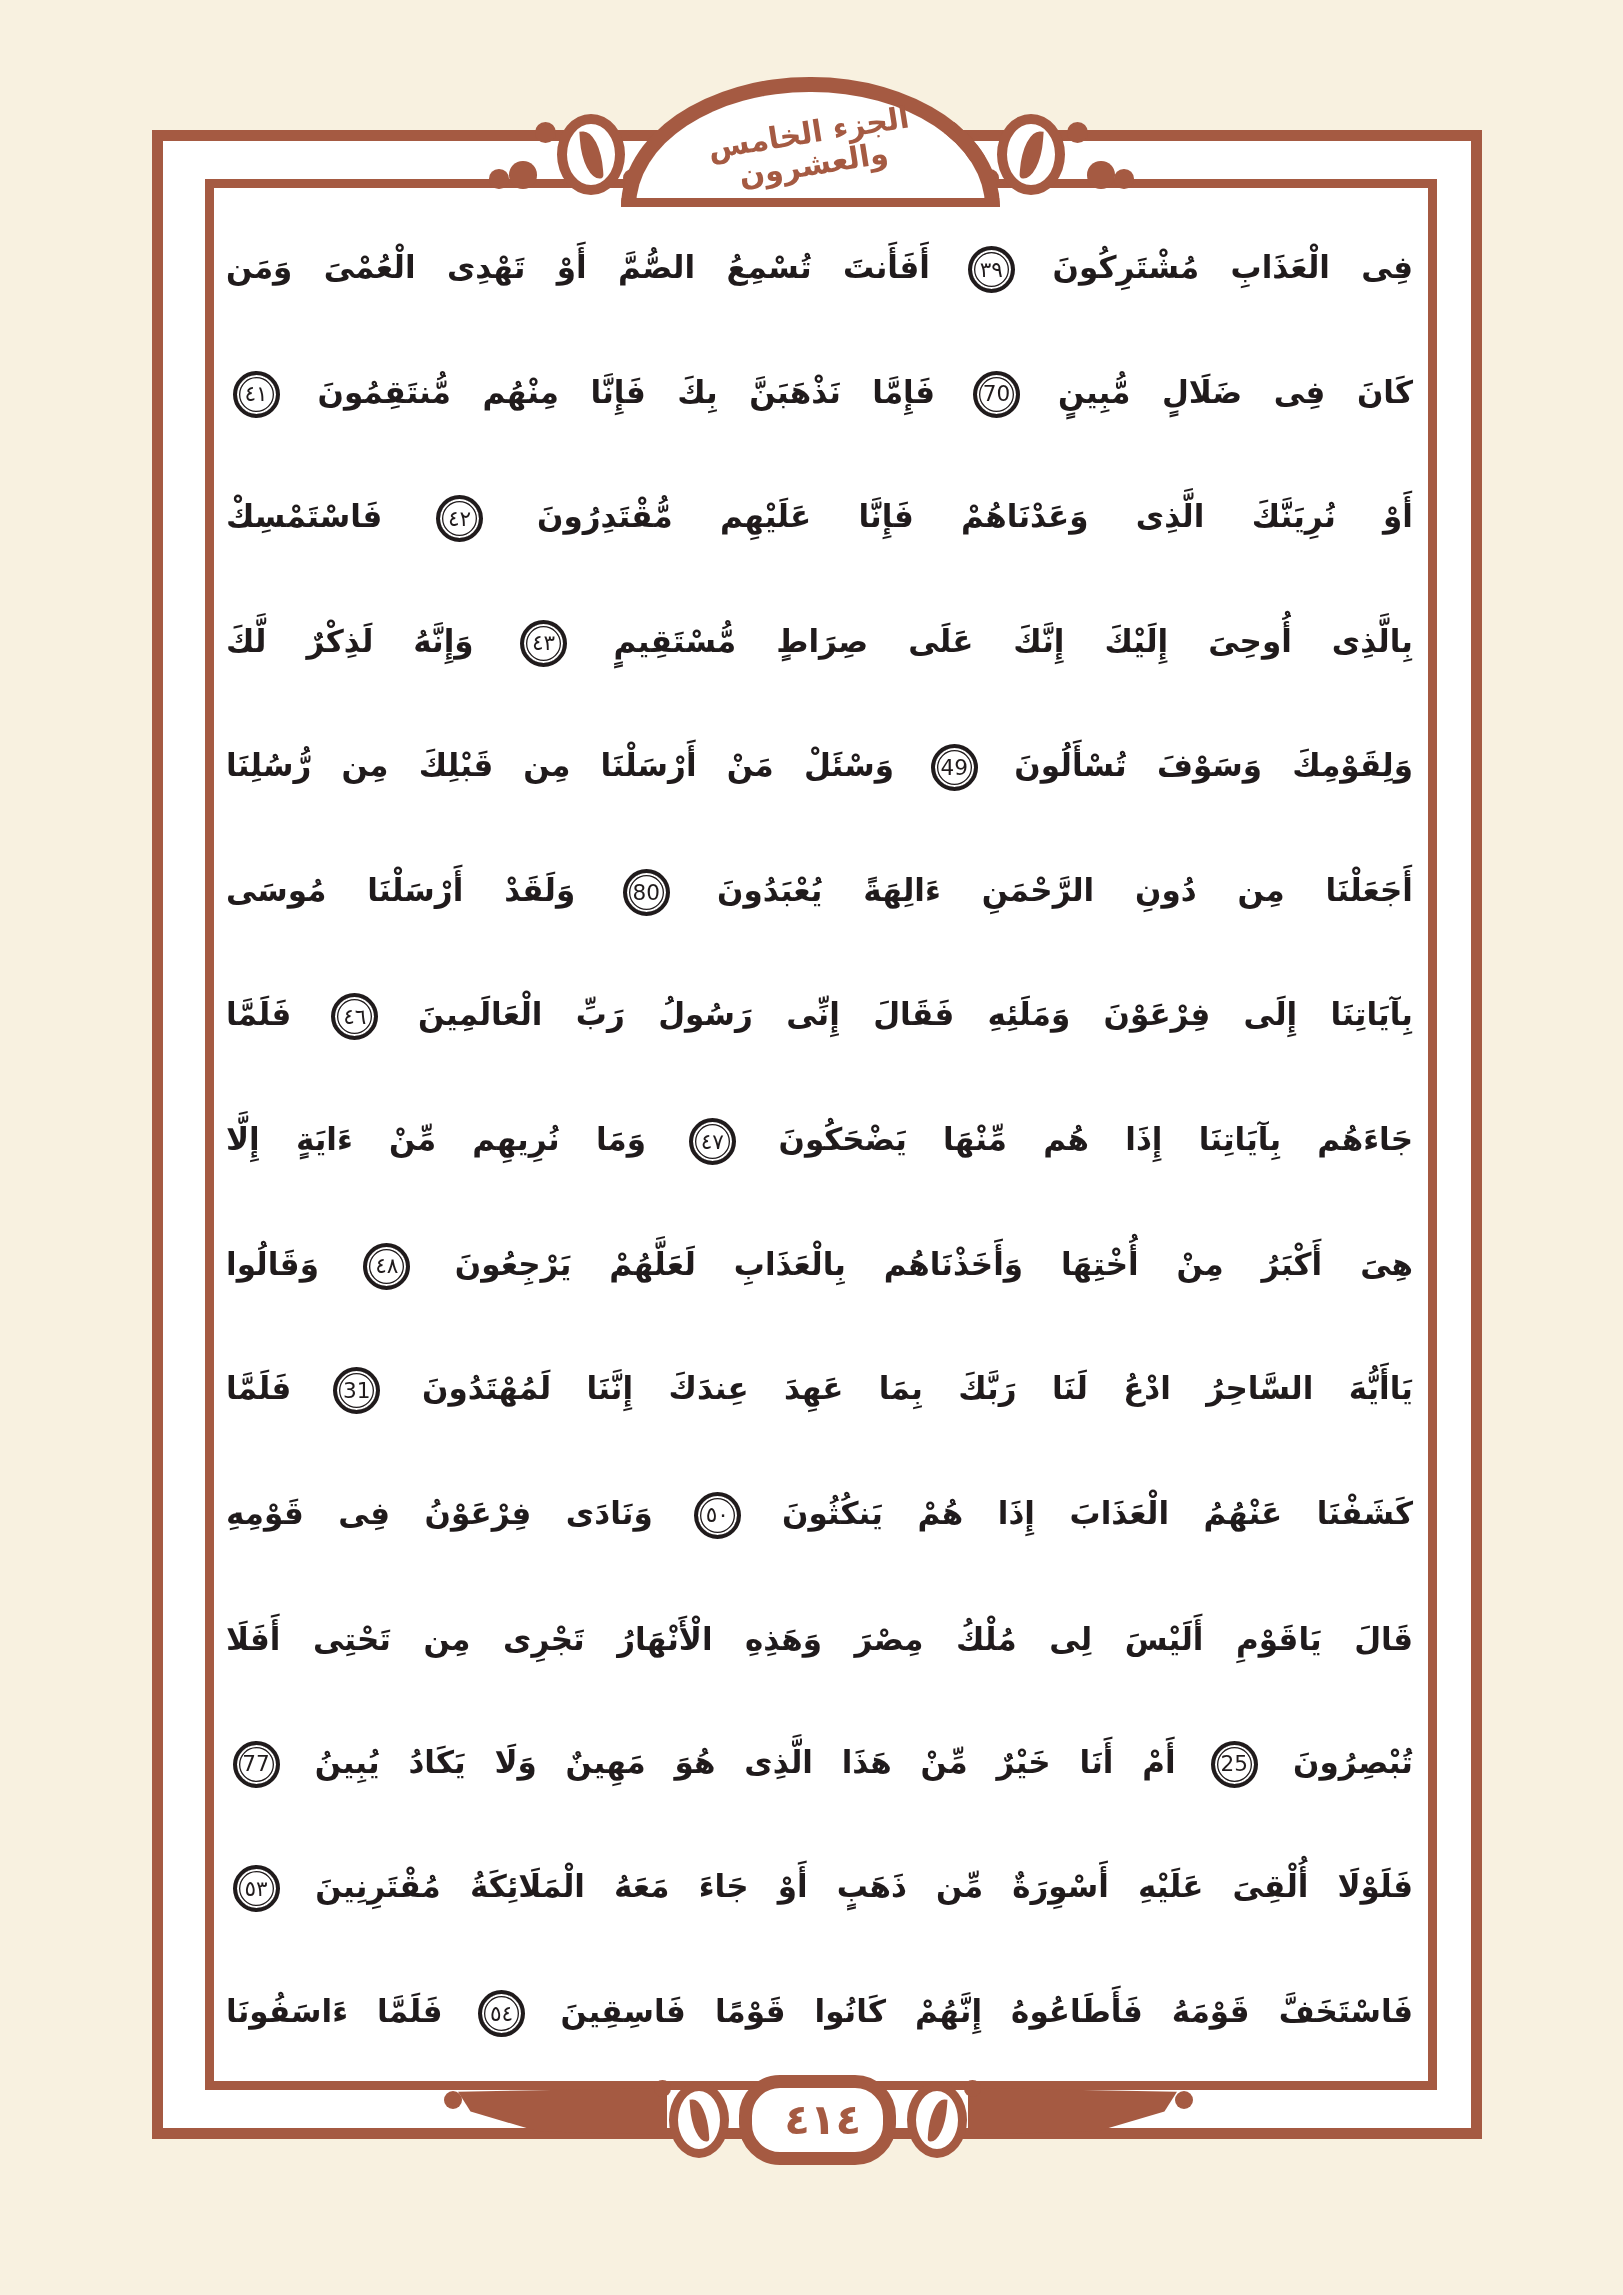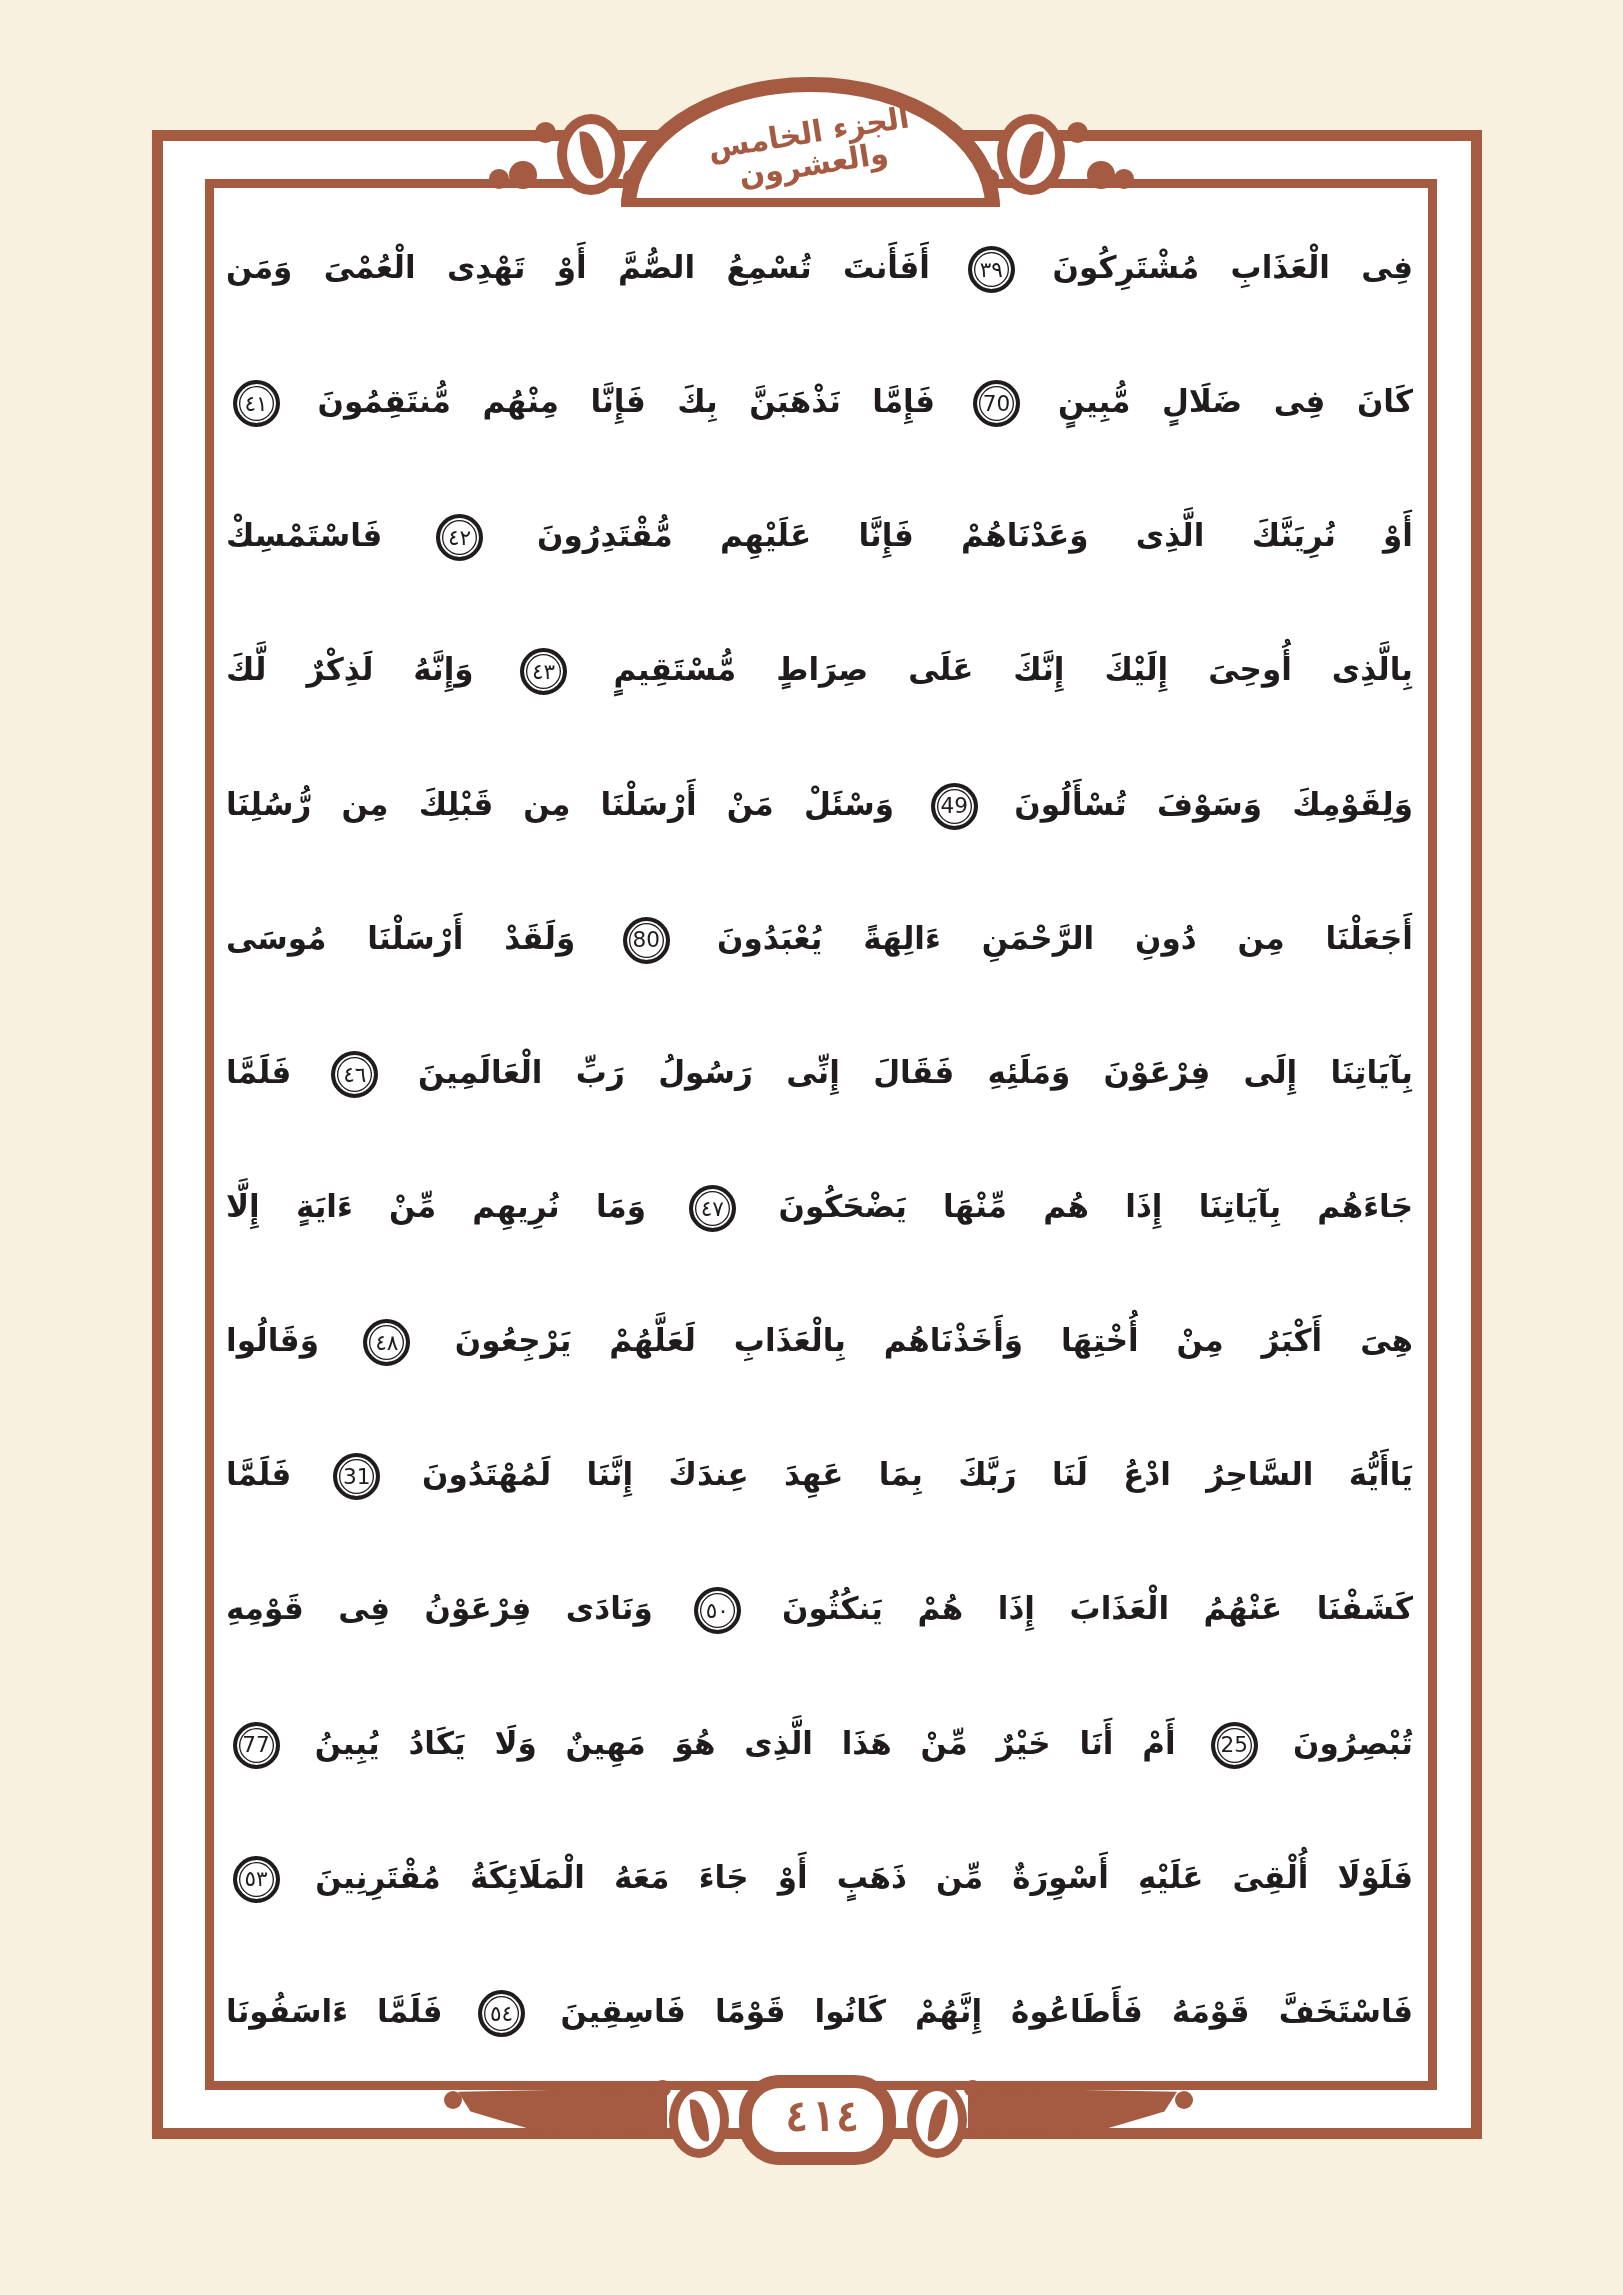--- a/index.html
+++ b/index.html
@@ -46,21 +46,21 @@
   .side-oval.right{left:997px}
   .leaf{
     width:21px;height:48px;background:var(--brown);
     border-radius:0 100% 20% 100% / 0 100% 10% 100%;
     transform:rotate(-4deg);
   }
   
   .cartouche{
     position:absolute;left:739px;top:2075px;width:157px;height:90px;
     background:var(--paper);border:13px solid var(--brown);border-radius:41px;
-    z-index:4;display:flex;align-items:center;justify-content:center;font-family:Liberation Mono, monospace;
+    z-index:4;display:flex;align-items:center;justify-content:center;
   }
   .page-num{
     color:var(--brown);font-size:42px;font-weight:bold;
     letter-spacing:10.5px;margin-right:-10.5px;line-height:1;
   }
   .foot-oval{
     position:absolute;width:60px;height:76px;top:2082px;
     background:var(--paper);border:9.2px solid var(--brown);border-radius:50%;
     z-index:4;display:flex;align-items:center;justify-content:center;
   }
@@ -170,20 +170,23 @@
       <p class="line-text">يَاأَيُّهَ السَّاحِرُ ادْعُ لَنَا رَبَّكَ بِمَا عَهِدَ عِندَكَ إِنَّنَا لَمُهْتَدُونَ <span class="verse-marker">
           <span class="verse-num">31</span>
         </span> فَلَمَّا</p>
     </div>
     <div class="line">
       <p class="line-text">كَشَفْنَا عَنْهُمُ الْعَذَابَ إِذَا هُمْ يَنكُثُونَ <span class="verse-marker">
           <span class="verse-num">٥٠</span>
         </span> وَنَادَى فِرْعَوْنُ فِى قَوْمِهِ</p>
     </div>
     <div class="line">
+      <p class="line-text">قَالَ يَاقَوْمِ أَلَيْسَ لِى مُلْكُ مِصْرَ وَهَذِهِ الْأَنْهَارُ تَجْرِى مِن تَحْتِى أَفَلَا</p>
+    </div>
+    <div class="line">
       <p class="line-text">تُبْصِرُونَ <span class="verse-marker">
           <span class="verse-num">25</span>
         </span> أَمْ أَنَا خَيْرٌ مِّنْ هَذَا الَّذِى هُوَ مَهِينٌ وَلَا يَكَادُ يُبِينُ <span class="verse-marker">
           <span class="verse-num">77</span>
         </span></p>
     </div>
     <div class="line">
       <p class="line-text">فَلَوْلَا أُلْقِىَ عَلَيْهِ أَسْوِرَةٌ مِّن ذَهَبٍ أَوْ جَاءَ مَعَهُ الْمَلَائِكَةُ مُقْتَرِنِينَ <span class="verse-marker">
           <span class="verse-num">٥٣</span>
         </span></p>

